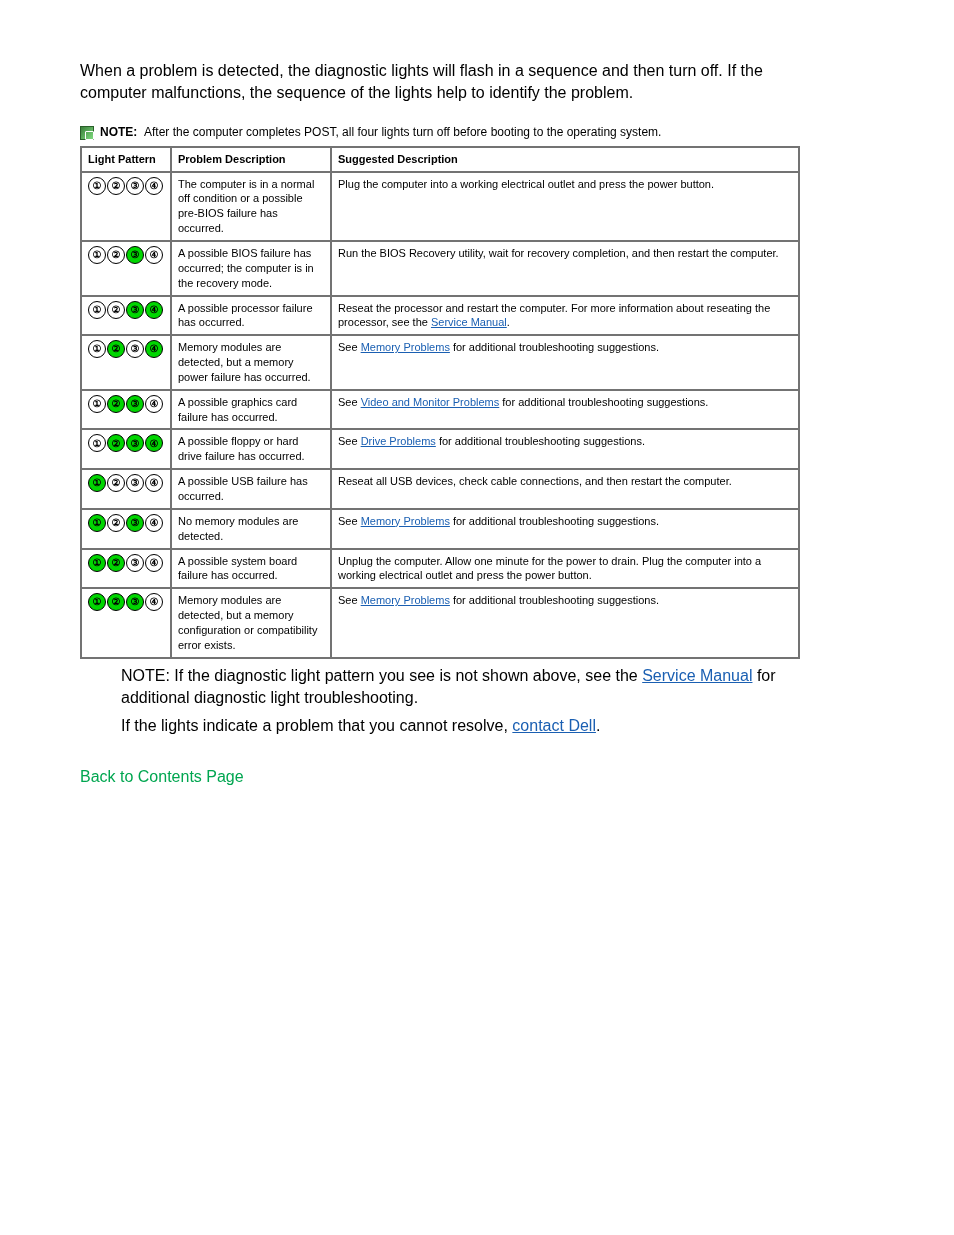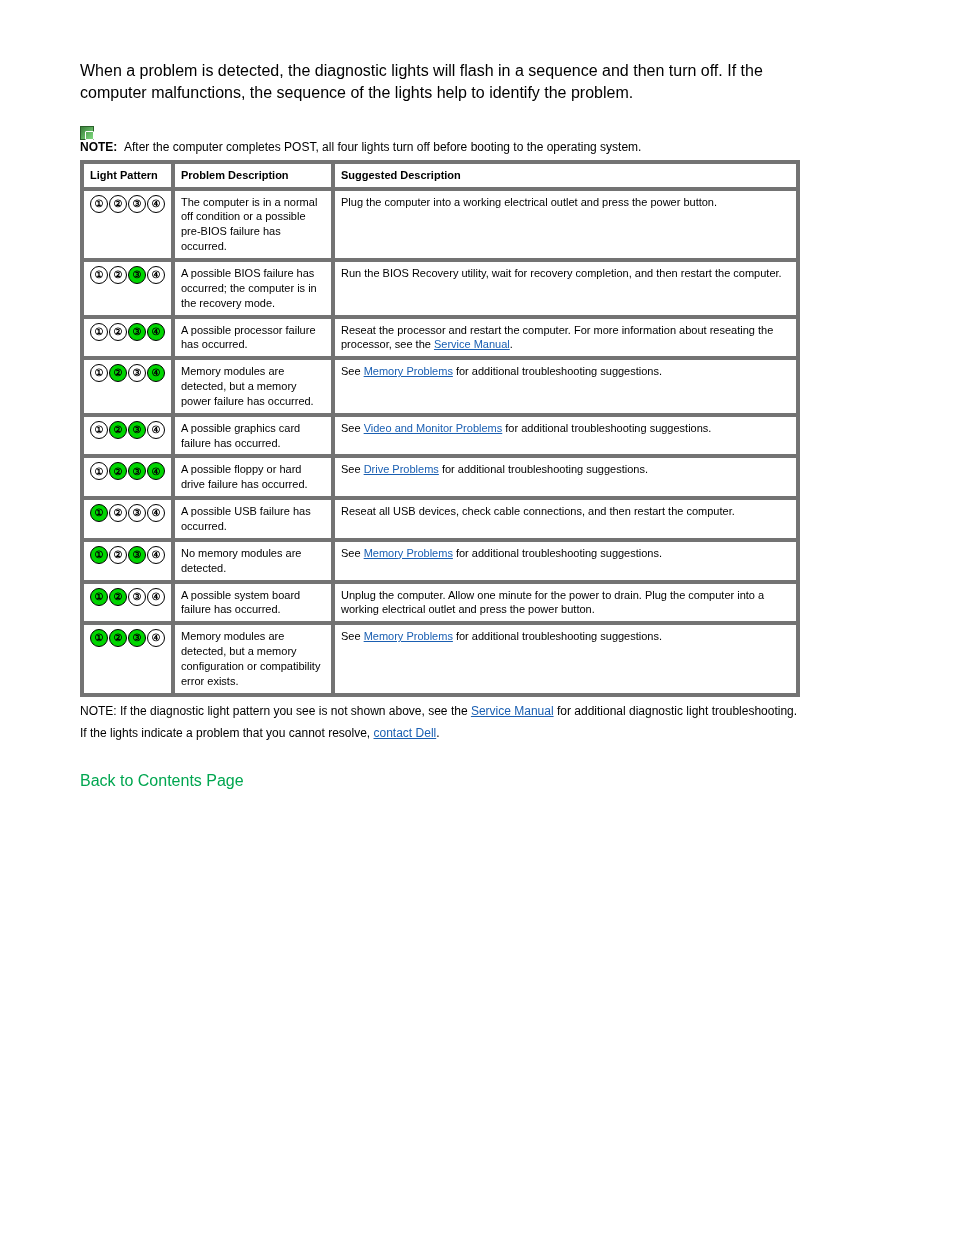--- a/index.html
+++ b/index.html
@@ -6,21 +6,21 @@
   body {
     font-family: Arial, Helvetica, sans-serif;
     font-size: 12px;
     color: #000;
     background: #fff;
     margin: 0;
     padding: 60px 80px;
     width: 954px;
   }
   .intro { font-size: 16px; line-height: 1.4; margin-bottom: 20px; max-width: 720px; }
-  .note-block { margin-bottom: 6px; display:flex; align-items:flex-start;flex-direction:column; }
+  .note-block { margin-bottom: 6px; display:flex; align-items:flex-start; }
   .note-icon {
     display:inline-block;
     width:14px; height:14px;
     background: linear-gradient(135deg,#3a7f3a 0%,#7fdc7f 100%);
     border:1px solid #2a5f2a;
     margin-right:6px;
     margin-top:1px;
     position:relative;
     flex-shrink:0;
   }
@@ -32,21 +32,21 @@
     border:1px solid #fff;
     border-radius:1px;
   }
   .note-label { font-weight:bold; margin-right:4px; }
   table.diag {
     border-collapse: collapse;
     width: 720px;
     margin-bottom: 4px;
   }
   table.diag th, table.diag td {
-    border: 4px solid #737373;
+    border: 2px solid #737373;
     padding: 4px 6px;
     vertical-align: top;
     font-size: 11px;
     line-height: 1.35;
   }
   table.diag th {
     font-weight: bold;
     text-align:left;
   }
   .lp-cell { width: 90px; }
@@ -59,21 +59,21 @@
     background:#fff;
     display:flex;
     align-items:center;
     justify-content:center;
     font-size:10px;
     font-weight:bold;
     font-family: Arial, sans-serif;
   }
   .on { background:#00d600; }
   .link { color:#1a5fb2; text-decoration:underline; }
-  .closing { font-size:12px; line-height:1.4; margin-top:6px; max-width:720px; }
+  .closing { font-size:16px; line-height:1.4; margin-top:6px; max-width:720px;margin-left:41px; }
   .contact-link { color:#1a5fb2; text-decoration:underline;text-align:center; }
   .back-link { color:#00a650; text-decoration:none; font-size:16px; }
 </style>
 </head>
 <body>
 
 <div class="intro">When a problem is detected, the diagnostic lights will flash in a sequence and then turn off. If the computer malfunctions, the sequence of the lights help to identify the problem.</div>
 
 <div class="note-block">
   <span class="note-icon"></span>

